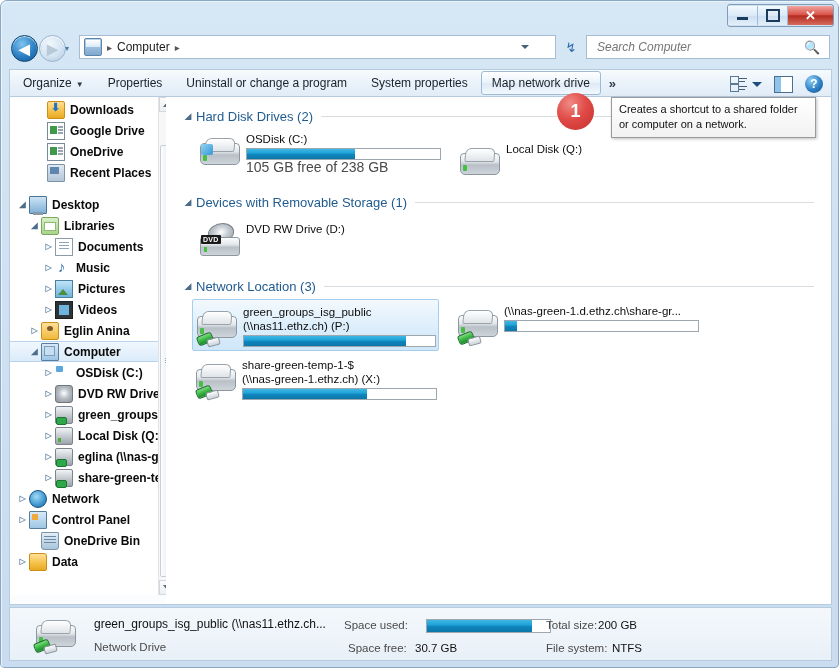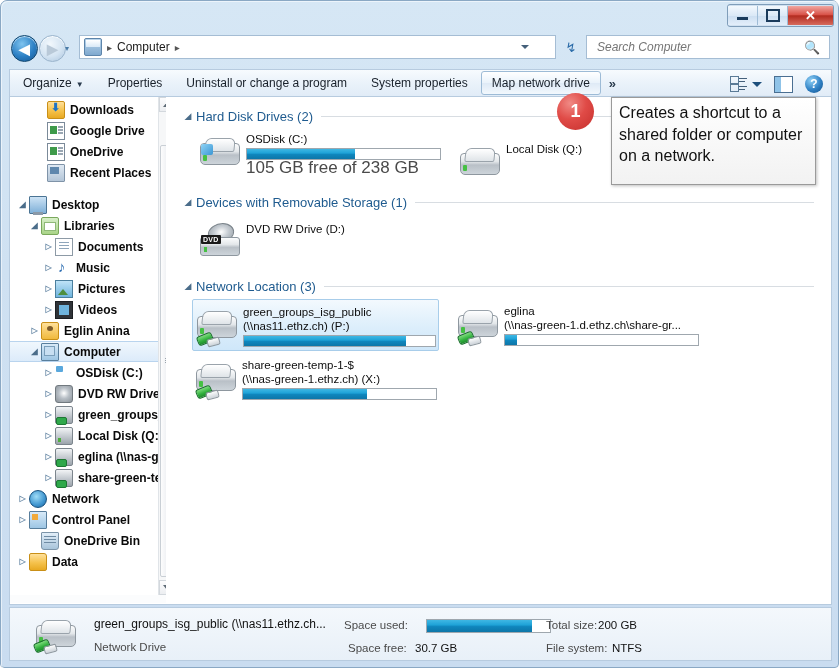--- a/index.html
+++ b/index.html
@@ -203,22 +203,22 @@
     display:flex; align-items:center; justify-content:center;
     z-index:40;
   }
 
   
   #tooltip {
     position:absolute; left:610px; top:96px;
     width:205px;
     background: linear-gradient(180deg,#ffffff 0%,#f2f2f2 100%);
     border:1px solid #9a9a9a;
-    padding:4px 7px 17px 7px;
-    font-size:16px; color:#111;
+    padding:4px 7px 5px 7px;
+    font-size:11px; color:#111;
     line-height:1.35;
     box-shadow: 1px 1px 3px rgba(0,0,0,0.25);
     z-index:41;
     box-sizing:border-box;
   }
 
   
   #content {
     position:absolute; left:8px; top:96px;
     width:823px; height:508px;
@@ -424,21 +424,21 @@
     margin-top:2px;
     height:12px; background:#ffffff;
     border:1px solid #9fa7ae;
     box-sizing:border-box; position:relative; overflow:hidden;
   }
   .gaugefill {
     position:absolute; left:0; top:0; bottom:0;
     background: linear-gradient(180deg,#3fb7e3 0%,#1fa3d8 40%,#0f86bd 55%,#0d76a8 100%);
   }
   .gaugefree {
-    font-size:17px; color:#4a4a4a; line-height:15px;
+    font-size:14px; color:#4a4a4a; line-height:15px;
   }
 
   
   #detailsbar {
     position:absolute; left:8px; top:606px;
     width:823px; height:54px;
     background: linear-gradient(180deg,#f4f8fc 0%,#e8f0f8 100%);
     border:1px solid #b7cbdf;
     box-sizing:border-box;
   }
@@ -755,21 +755,20 @@
           </div>
         </div>
         <div class="tile" style="left: 278px; top: 202px;">
           <span class="drvicon">
             <span class="drvbody"></span>
             <span class="drvtop"></span>
             <span class="drvled"></span>
             <span class="netplug"></span>
           </span>
           <div class="tiletext">
-            <div class="tname">eglina</div>
             <div class="tsub">(\\nas-green-1.d.ethz.ch\share-gr...</div>
             <div class="gauge">
               <div class="gaugefill" style="width: 6%;"></div>
             </div>
           </div>
         </div>
         <div class="tile" style="left: 16px; top: 256px;">
           <span class="drvicon">
             <span class="drvbody"></span>
             <span class="drvtop"></span>

